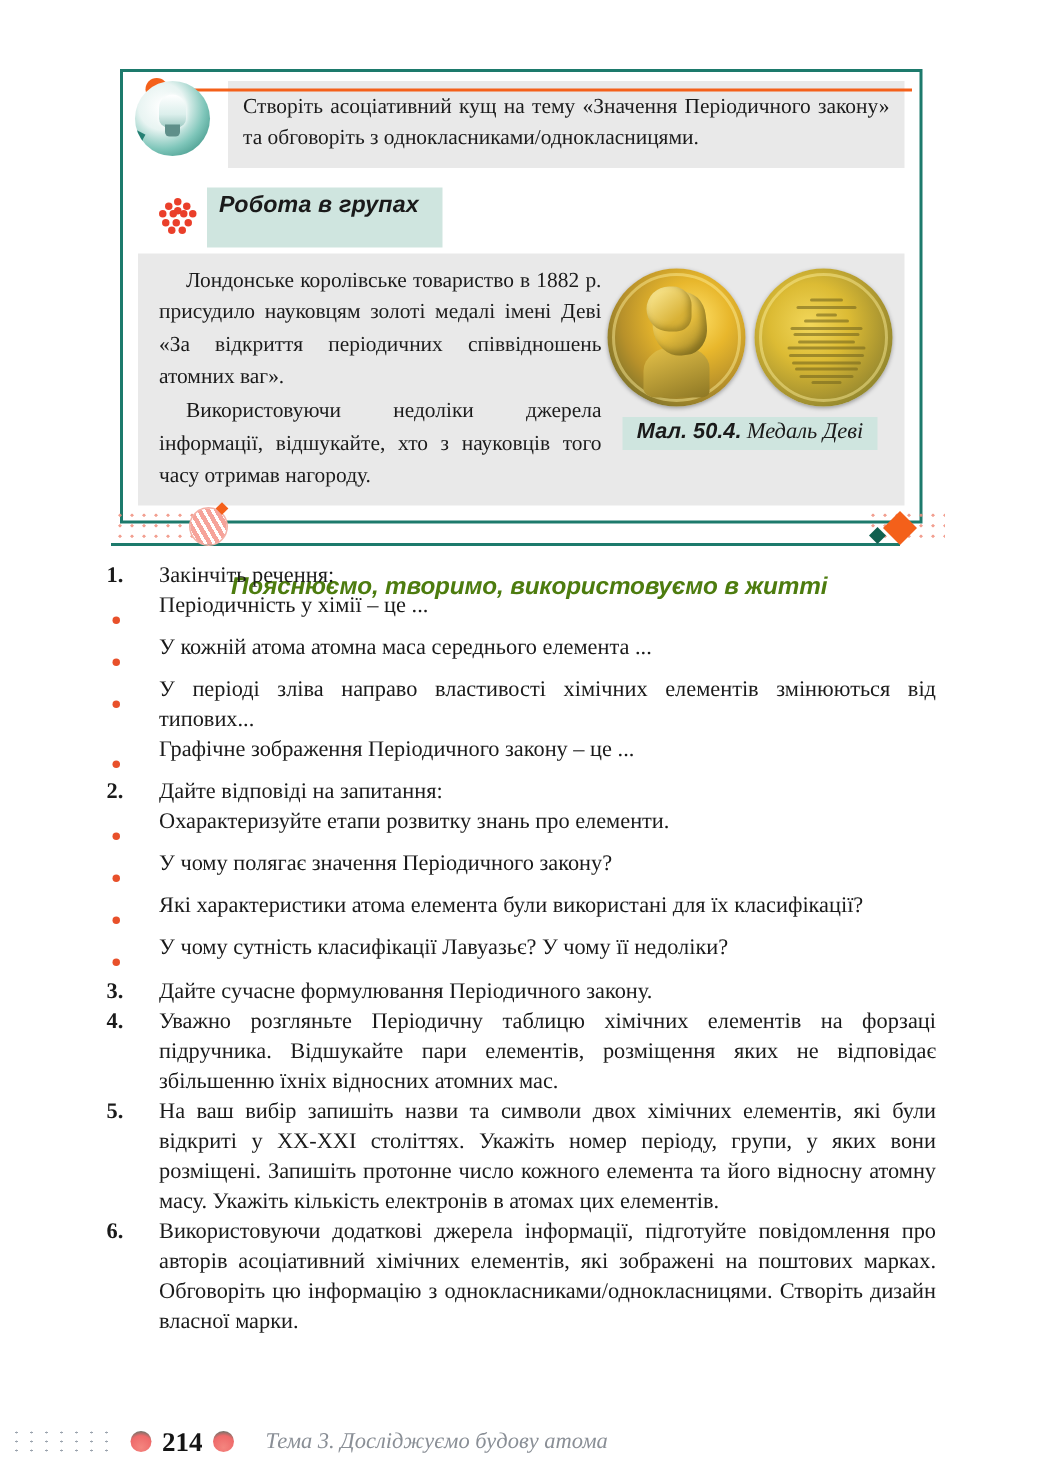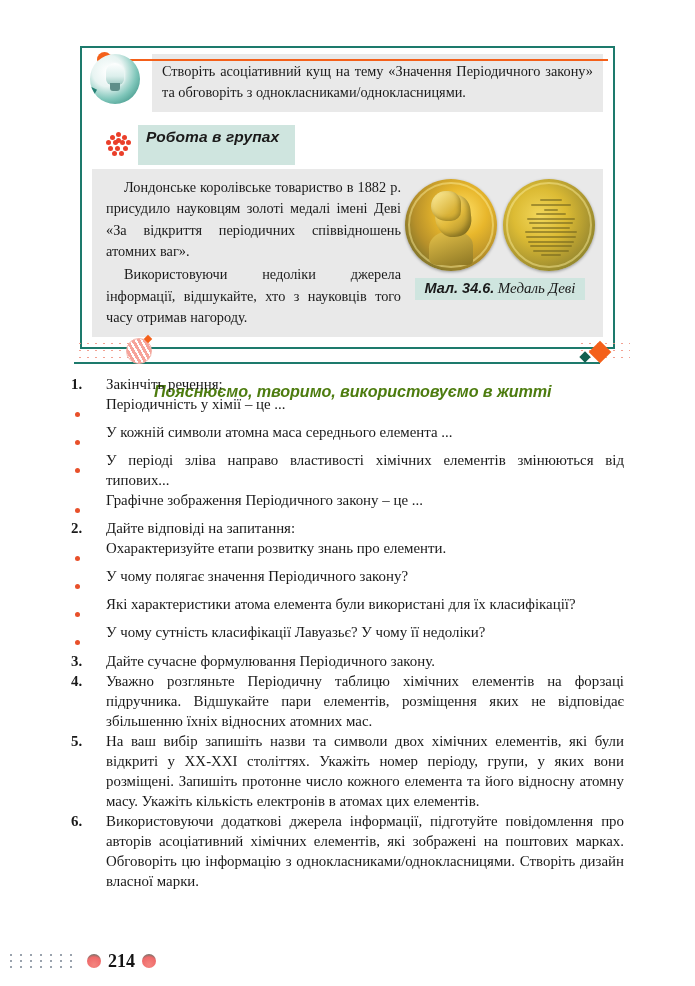--- a/index.html
+++ b/index.html
@@ -378,21 +378,21 @@
               <i style="width:52px;"></i>
               <i style="width:50px;"></i>
               <i style="width:46px;"></i>
               <i style="width:42px;"></i>
               <i style="width:36px;"></i>
               <i style="width:20px;"></i>
             </div>
           </div>
         </div>
         <div class="fig-caption">
-          <b>Мал. 34.6.</b>
+          <b>Мал. 50.4.</b>
           <em>Медаль Деві</em>
         </div>
       </div>
     </div>
 
   </div>
 </div>
 
 <div class="banner">
   <div class="banner-dots-left"></div>
@@ -409,21 +409,21 @@
     <div class="row">
       <div class="marker num">1.</div>
       <div class="rowtext">Закінчіть речення:</div>
     </div>
     <div class="row">
       <div class="marker bul"><span class="bul-dot"></span></div>
       <div class="rowtext">Періодичність у хімії – це ...</div>
     </div>
     <div class="row">
       <div class="marker bul"><span class="bul-dot"></span></div>
-      <div class="rowtext">У кожній символи атомна маса середнього елемента ...</div>
+      <div class="rowtext">У кожній атома атомна маса середнього елемента ...</div>
     </div>
     <div class="row">
       <div class="marker bul"><span class="bul-dot"></span></div>
       <div class="rowtext">У періоді зліва направо властивості хімічних елементів змінюються від типових...</div>
     </div>
     <div class="row">
       <div class="marker bul"><span class="bul-dot"></span></div>
       <div class="rowtext">Графічне зображення Періодичного закону – це ...</div>
     </div>
     <div class="row">
@@ -462,13 +462,14 @@
       <div class="marker num">6.</div>
       <div class="rowtext">Використовуючи додаткові джерела інформації, підготуйте пові­домлення про авторів асоціативний хімічних елементів, які зобра­жені на поштових марках. Обговоріть цю інформацію з однокласни­ками/однокласницями. Створіть дизайн власної марки.</div>
     </div>
   </div>
 
 <div class="footer">
   <div class="f-dots"></div>
   <div class="f-circ"></div>
   <div class="f-page">214</div>
   <div class="f-circ"></div>
+  <div class="f-theme">Тема 3. Досліджуємо будову атома</div>
 </div>
 
 </body></html>

